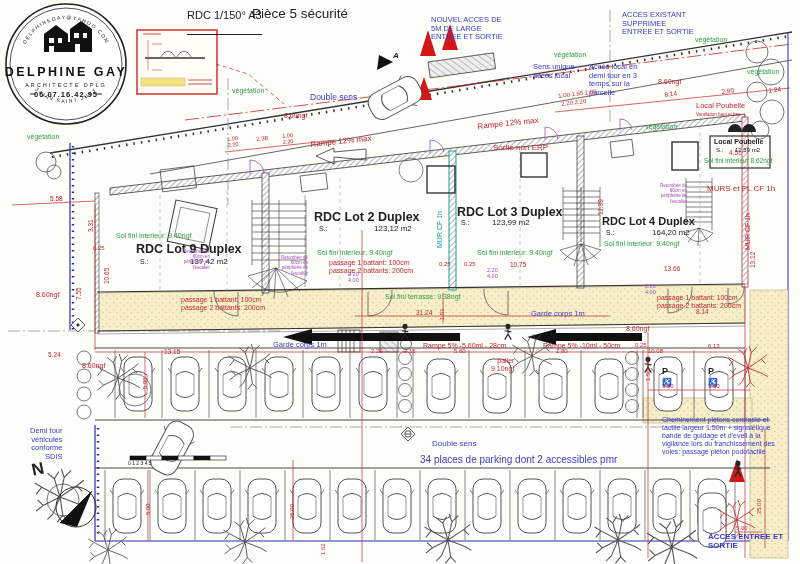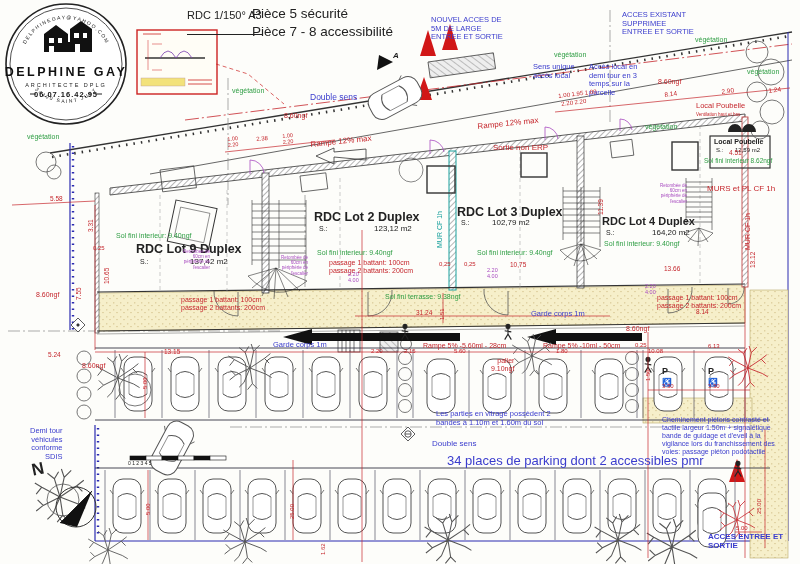--- a/index.html
+++ b/index.html
@@ -345,21 +345,20 @@
     <text x="66" y="97" text-anchor="middle" font-size="7.5" font-weight="bold" letter-spacing="1" font-family="Liberation Sans, sans-serif" fill="#111">06.07.16.42.95</text>
     <path d="M30,94 h6 M96,94 h6" stroke="#222" stroke-width="1"></path>
     <text font-size="5" font-family="Liberation Sans, sans-serif" letter-spacing="1.6" fill="#222">
       <textPath href="#arcBot" startOffset="50%" text-anchor="middle">34400 SAINT JUST</textPath>
     </text>
   </g>
 </svg>
 
 <div class="lbl u" style="left:187px;top:9px;font-size:11px">RDC 1/150° A3</div>
 <div class="lbl" style="left:252px;top:6px;font-size:13.5px">Pièce 5 sécurité</div>
-<div class="lbl" style="left:252px;top:24px;font-size:13.5px">Pièce 7 - 8 accessibilité</div>
 
 <div class="lbl blue" style="left:431px;top:16px;font-size:7.5px">NOUVEL ACCES  DE
 5M DE LARGE
 ENTREE ET SORTIE</div>
 <div class="lbl blue" style="left:622px;top:11px;font-size:7.5px">ACCES EXISTANT
 SUPPRIMEE
 ENTREE ET SORTIE</div>
 <div class="lbl blue" style="left:533px;top:63px;font-size:7.5px">Sens unique
 accès local</div>
 <div class="lbl blue" style="left:589px;top:63px;font-size:7.5px">Accès local en
@@ -387,21 +386,21 @@
 
 <div class="lbl bold" style="left:314px;top:210px;font-size:12.5px">RDC Lot 2 Duplex</div>
 <div class="lbl" style="left:319px;top:225px;font-size:7px">S.:</div>
 <div class="lbl" style="left:374px;top:224px;font-size:8px">123,12 m2</div>
 <div class="lbl green" style="left:317px;top:249px;font-size:7px">Sol fini interieur: 9.40ngf</div>
 <div class="lbl red" style="left:329px;top:259px;font-size:7px">passage 1 battant: 100cm
 passage 2 battants: 200cm</div>
 
 <div class="lbl bold" style="left:457px;top:205px;font-size:12.5px">RDC Lot 3 Duplex</div>
 <div class="lbl" style="left:461px;top:219px;font-size:7px">S.:</div>
-<div class="lbl" style="left:492px;top:218px;font-size:8px">102,79 m2</div>
+<div class="lbl" style="left:492px;top:218px;font-size:8px">123,99 m2</div>
 <div class="lbl green" style="left:477px;top:249px;font-size:7px">Sol fini interieur: 9.40ngf</div>
 
 <div class="lbl bold" style="left:602px;top:215px;font-size:11px">RDC Lot 4 Duplex</div>
 <div class="lbl" style="left:606px;top:229px;font-size:7px">S.:</div>
 <div class="lbl" style="left:652px;top:228px;font-size:8px">164,20 m2</div>
 <div class="lbl green" style="left:604px;top:240px;font-size:7px">Sol fini interieur: 9.40ngf</div>
 <div class="lbl red" style="left:657px;top:294px;font-size:7px">passage 1 battant: 100cm
 passage 2 battants: 200cm</div>
 
 <div class="lbl red" style="left:696px;top:102px;font-size:7.5px">Local Poubelle</div>
@@ -419,23 +418,21 @@
 <div class="lbl red" style="left:493px;top:143px;font-size:8px">Sortie non ERP</div>
 <div class="lbl red" style="left:423px;top:342px;font-size:7px">Rampe 5% -5.60ml - 28cm</div>
 <div class="lbl red" style="left:543px;top:342px;font-size:7px">Rampe 5% -10ml - 50cm</div>
 <div class="lbl red ctr" style="left:491px;top:357px;font-size:7px">palier
 9.10ngf</div>
 
 <div class="lbl green" style="left:385px;top:293px;font-size:7px">Sol fini terrasse: 9.38ngf</div>
 <div class="lbl blue" style="left:273px;top:341px;font-size:7.5px">Garde corps 1m</div>
 <div class="lbl blue" style="left:531px;top:310px;font-size:7.5px">Garde corps 1m</div>
 
-<div class="lbl blue" style="left:436px;top:410px;font-size:7.5px">Les parties en vitrage possèdent 2
-bandes à 1.10m et 1.60m du sol</div>
-<div class="lbl blue" style="left:447px;top:454px;font-size:13px">34 places de parking dont 2 accessibles pmr</div>
+<div class="lbl blue" style="left:420px;top:454px;font-size:10px">34 places de parking dont 2 accessibles pmr</div>
 <div class="lbl blue ctr" style="left:30px;top:427px;font-size:7.5px">Demi tour
 véhicules
 conforme
 SDIS</div>
 <div class="lbl blue" style="left:662px;top:416px;font-size:7px">Cheminement piétons contrasté et
 tactile largeur 1.50m + signalétique
 bande de guidage et d'eveil à la
 vigilance lors du franchissement des
 voies: passage piéton podotactile</div>
 <div class="lbl purple ctr" style="left:183px;top:249px;font-size:4.5px">Retombée de

